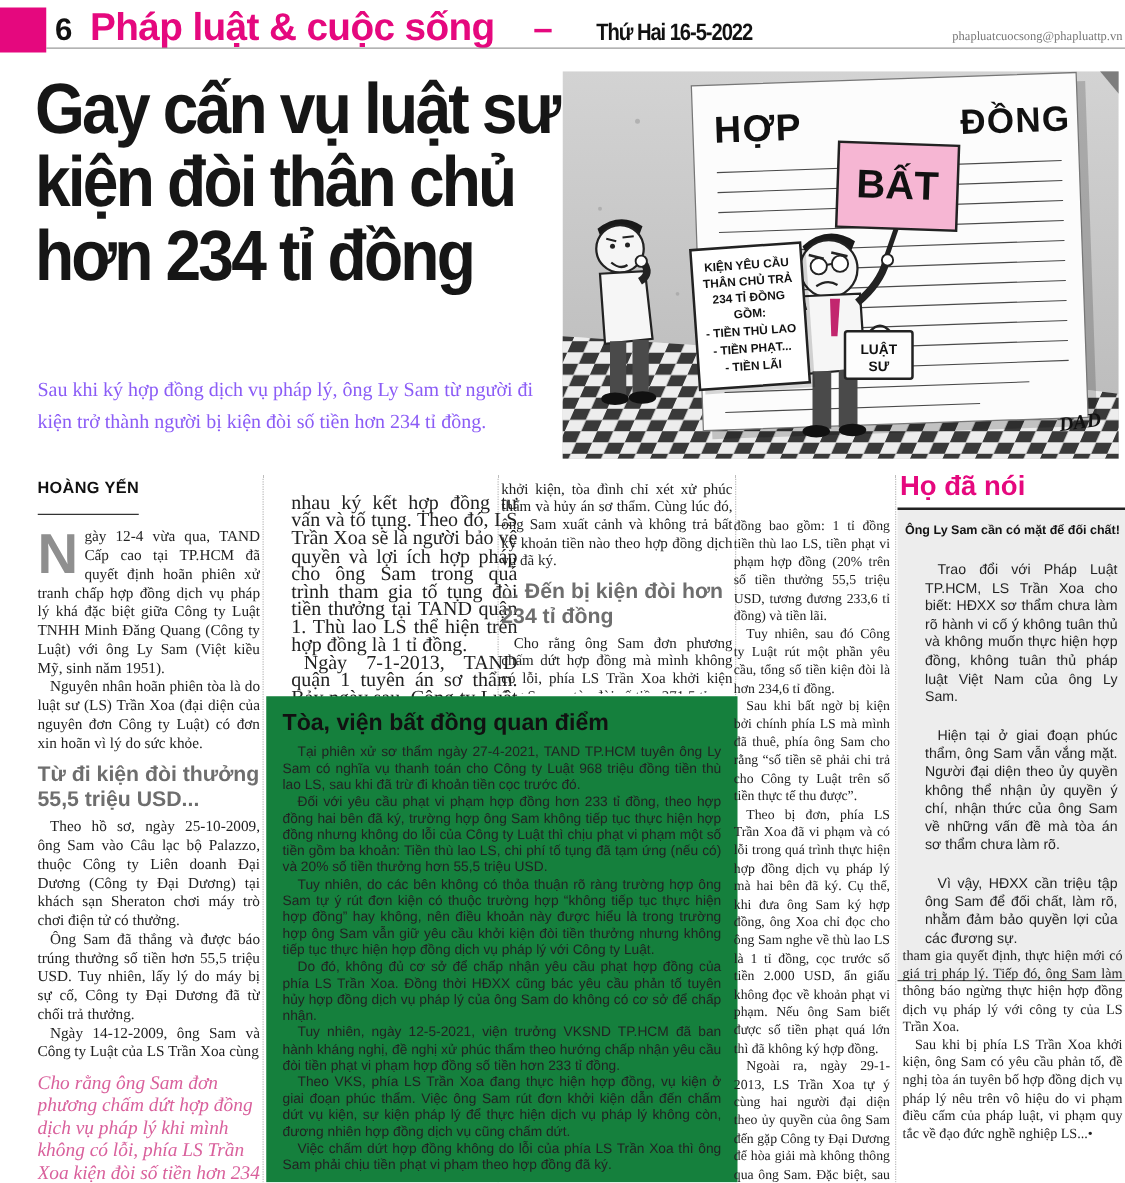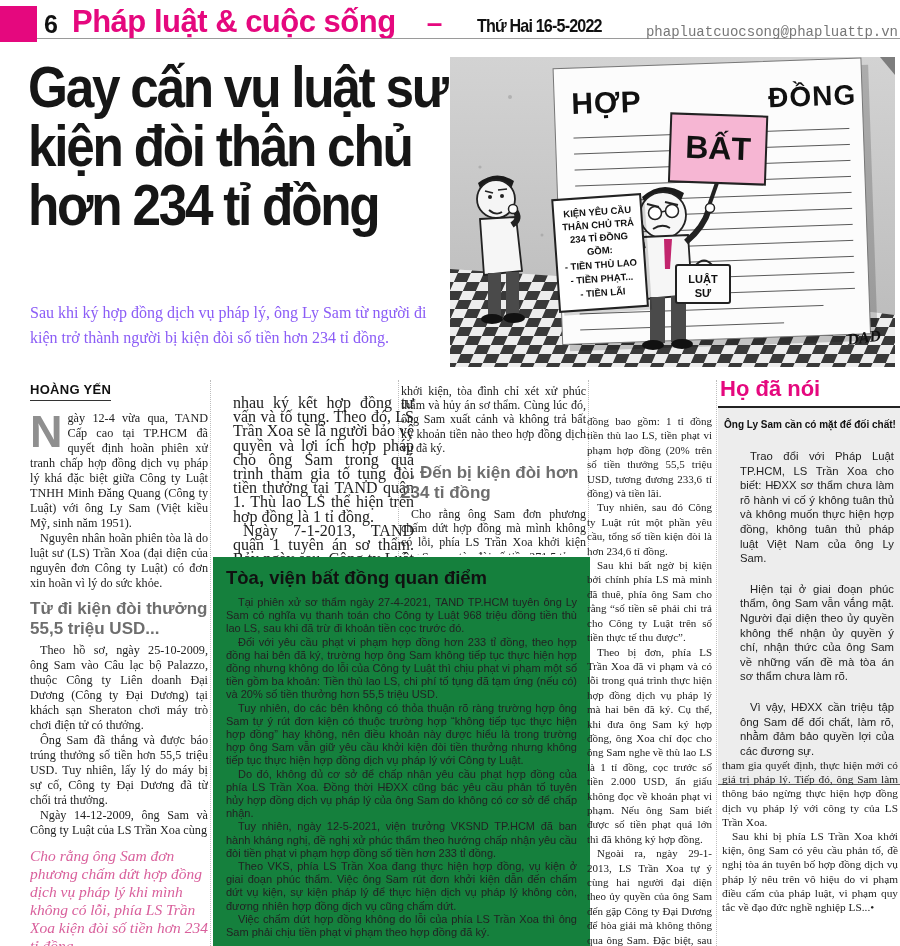--- a/index.html
+++ b/index.html
@@ -9,42 +9,42 @@
   .corner-square{position:absolute;left:0;top:6px;width:37px;height:36px;background:#e5087e;}
   .page-num{position:absolute;left:44px;top:10px;font-family:"Liberation Sans",sans-serif;
             font-size:25px;font-weight:bold;color:#111;}
   .masthead{position:absolute;left:72px;top:4px;display:flex;align-items:baseline;white-space:nowrap;gap:23px;}
   .section-title{font-family:"Liberation Sans","DejaVu Sans",sans-serif;font-size:31px;font-weight:bold;
                  color:#e5087e;letter-spacing:-0.5px;}
   .section-dash{font-family:"Liberation Sans",sans-serif;font-size:28px;font-weight:bold;color:#e5087e;margin-left:8px;}
   .issue-date{font-family:"Liberation Sans",sans-serif;font-size:19px;font-weight:bold;color:#111;
               margin-left:12px;letter-spacing:-1px;transform:scaleX(.85);transform-origin:left bottom;}
   .header-rule{position:absolute;left:37px;top:38px;width:863px;height:1px;background:#9a9a9a;}
-  .email{position:absolute;right:2px;top:24px;font-family:Liberation Mono, monospace;
-         font-size:14px;color:#777;}
+  .email{position:absolute;right:2px;top:24px;font-family:Liberation Serif, serif;
+         font-size:10px;color:#777;}
   
   .headline{position:absolute;left:28px;top:58px;width:470px;font-family:"Liberation Sans","DejaVu Sans",sans-serif;
             font-size:57px;line-height:59px;font-weight:bold;color:#161616;letter-spacing:-2.5px;
             transform:scaleX(.90);transform-origin:left top;}
   .standfirst{position:absolute;left:30px;top:300px;width:420px;font-size:16px;line-height:25px;color:#8b5cf6;}
   
   .cartoon{position:absolute;left:450px;top:57px;width:445px;height:310px;}
   
   .colrule{position:absolute;top:380px;height:566px;width:0;border-left:1px dotted #bdbdbd;}
   
   .col{position:absolute;overflow:hidden;text-align:justify;}
   .col p{margin:0;}
   .col p.ind{text-indent:10px;}
   .col1{left:30px;top:382px;width:178px;height:564px;font-size:12.2px;line-height:15px;}
   .col2{left:233px;top:384px;width:181px;height:170px;font-size:16px;line-height:14.2px;margin-top:12px;}
   .col3{left:401px;top:384px;width:185px;height:171px;font-size:12px;line-height:14.2px;}
   .col4{left:587px;top:382px;width:125px;height:564px;font-size:11px;line-height:14.4px;margin-top:32px;}
   .col5c{left:722px;top:758px;width:176px;height:184px;font-size:11.3px;line-height:14.2px;}
   .byline{display:inline-block;font-family:"Liberation Sans",sans-serif;font-size:13px;font-weight:bold;
-          color:#111;border-bottom:1.5px solid #333;padding-bottom:3px;margin-bottom:10px;letter-spacing:.3px;}
+          color:#111;border-bottom:1.5px solid #333;padding-bottom:14px;margin-bottom:10px;letter-spacing:.3px;}
   .dropcap{float:left;font-family:"Liberation Sans",sans-serif;font-size:45px;line-height:38px;
            font-weight:bold;color:#8f8f8f;margin:2px 5px 0 0;}
   .subhead{font-family:"Liberation Sans","DejaVu Sans",sans-serif;font-size:17px;line-height:20px;
            font-weight:bold;color:#6e6e6e;margin:8px 0 4px 0;text-align:left;}
   .pullquote{font-size:15.5px;line-height:18px;font-style:italic;color:#d9609c;margin-top:9px;text-align:left;}
   
   .newsbox{position:absolute;left:213px;top:557px;width:377px;height:389px;background:#15803d;
            box-sizing:border-box;padding:10px 13px;overflow:hidden;font-family:"Liberation Sans","DejaVu Sans",sans-serif;}
   .newsbox h3{margin:0 0 7px 0;font-size:18.5px;color:#111;}
   .newsbox p{margin:0;font-size:11px;line-height:13.2px;color:#222;text-indent:12px;text-align:justify;}

